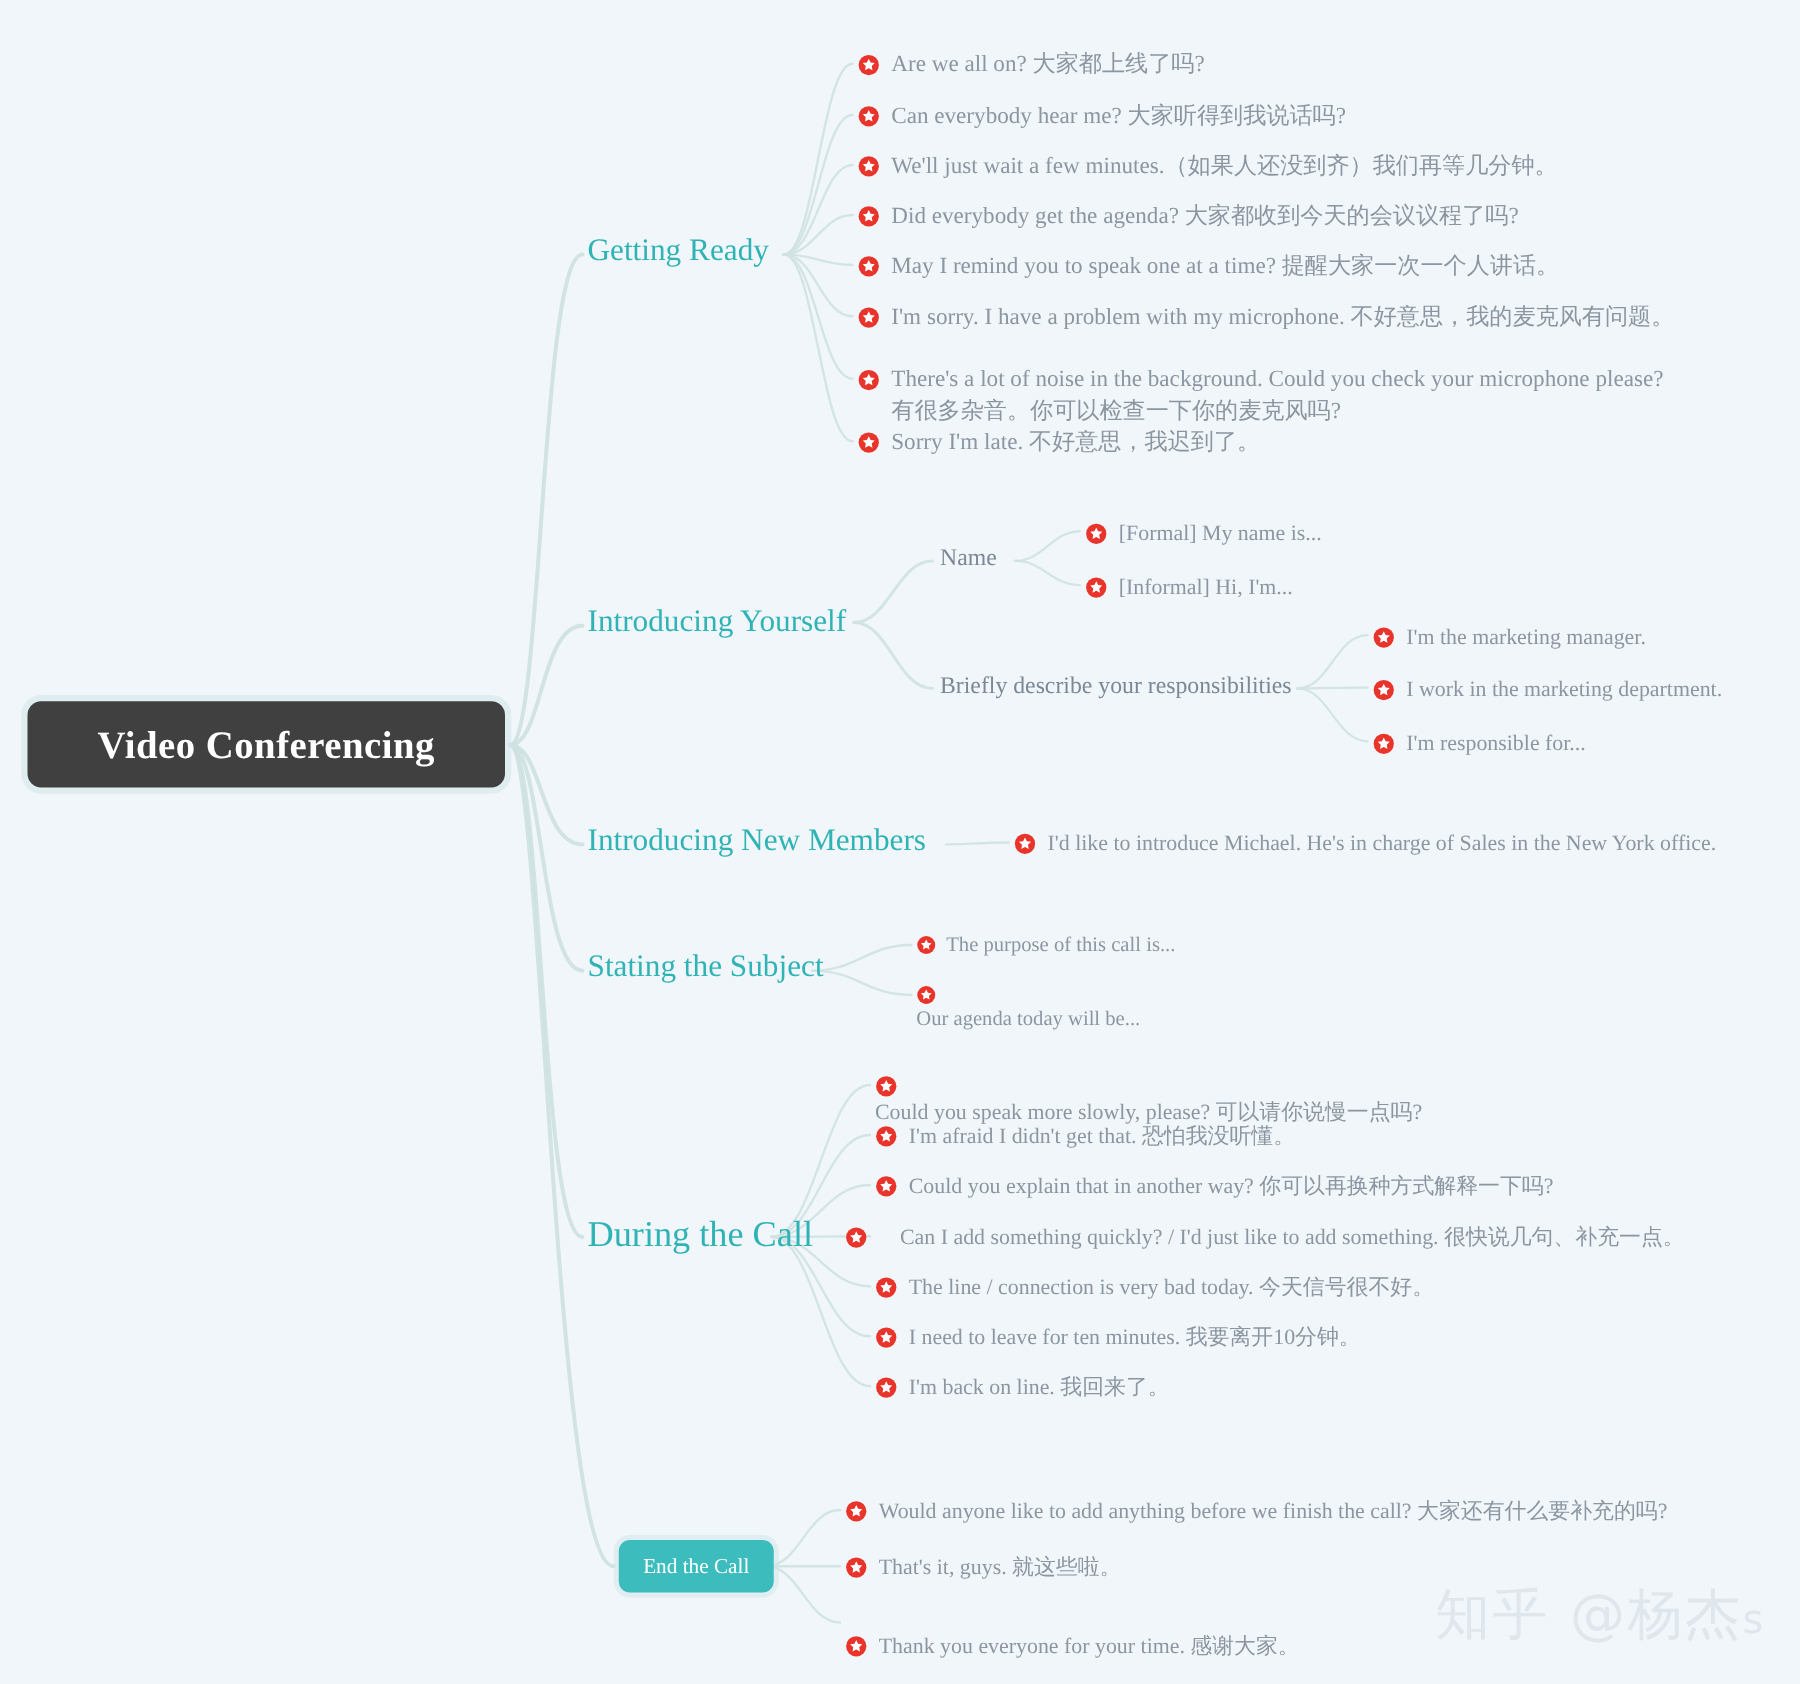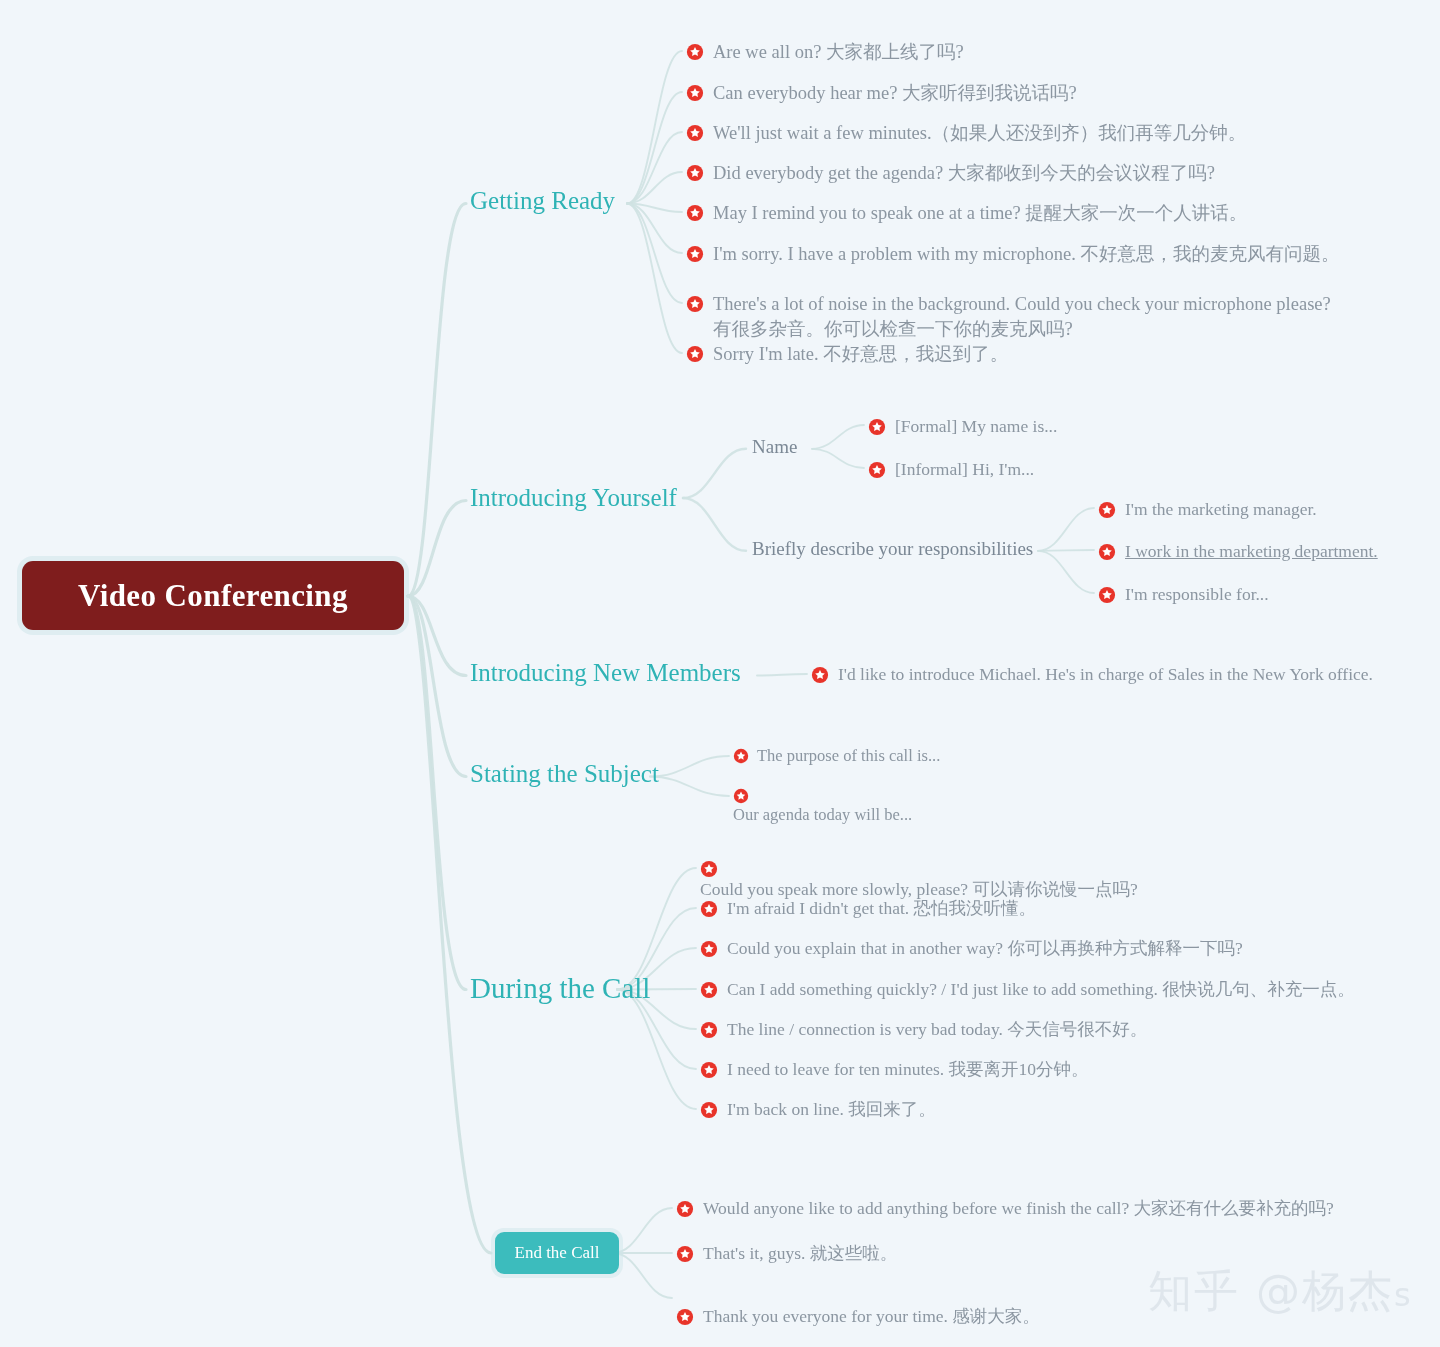--- a/index.html
+++ b/index.html
@@ -25,21 +25,21 @@
   .node {
     position: absolute;
     white-space: nowrap;
   }
 
   
   .root {
     display: flex;
     align-items: center;
     justify-content: center;
-    background: #7f1d1d;
+    background: #404040;
     color: #ffffff;
     font-weight: bold;
     border-radius: 11px;
     box-shadow: 0 0 0 5px rgba(208, 229, 233, 0.55);
     letter-spacing: 0.4px;
   }
 
   
   .topic {
     color: #2fb3b5;
@@ -231,21 +231,21 @@
       </div>
       <div class="node subtopic" style="left: 752px; top: 539px; font-size: 19px;"><span>Briefly describe your responsibilities</span></div>
       <div class="node leaf sz-md" style="left: 1098px; top: 498px;">
         <span class="star-icon">
     <svg viewBox="0 0 20 20" width="100%" height="100%" xmlns="http://www.w3.org/2000/svg">
       <circle cx="10" cy="10" r="9" fill="#e8342a"></circle>
       <path fill="#ffffff" d="M10 4.4l1.65 3.35 3.7.54-2.68 2.61.63 3.68L10 12.84l-3.3 1.74.63-3.68L4.65 8.29l3.7-.54z"></path>
     </svg></span>
         <span class="txt">I'm the marketing manager.</span>
       </div>
-      <div class="node leaf sz-md" style="left: 1098px; top: 540px; text-decoration: underline;">
+      <div class="node leaf sz-md" style="left: 1098px; top: 540px;">
         <span class="star-icon">
     <svg viewBox="0 0 20 20" width="100%" height="100%" xmlns="http://www.w3.org/2000/svg">
       <circle cx="10" cy="10" r="9" fill="#e8342a"></circle>
       <path fill="#ffffff" d="M10 4.4l1.65 3.35 3.7.54-2.68 2.61.63 3.68L10 12.84l-3.3 1.74.63-3.68L4.65 8.29l3.7-.54z"></path>
     </svg></span>
         <span class="txt">I work in the marketing department.</span>
       </div>
       <div class="node leaf sz-md" style="left: 1098px; top: 583px;">
         <span class="star-icon">
     <svg viewBox="0 0 20 20" width="100%" height="100%" xmlns="http://www.w3.org/2000/svg">
@@ -298,21 +298,21 @@
         <span class="txt">I'm afraid I didn't get that. 恐怕我没听懂。</span>
       </div>
       <div class="node leaf sz-md" style="left: 700px; top: 937px;">
         <span class="star-icon">
     <svg viewBox="0 0 20 20" width="100%" height="100%" xmlns="http://www.w3.org/2000/svg">
       <circle cx="10" cy="10" r="9" fill="#e8342a"></circle>
       <path fill="#ffffff" d="M10 4.4l1.65 3.35 3.7.54-2.68 2.61.63 3.68L10 12.84l-3.3 1.74.63-3.68L4.65 8.29l3.7-.54z"></path>
     </svg></span>
         <span class="txt">Could you explain that in another way? 你可以再换种方式解释一下吗?</span>
       </div>
-      <div class="node leaf sz-md" style="left: 700px; top: 978px;">
+      <div class="node leaf sz-md" style="left: 676px; top: 978px; gap: 17px;">
         <span class="star-icon">
     <svg viewBox="0 0 20 20" width="100%" height="100%" xmlns="http://www.w3.org/2000/svg">
       <circle cx="10" cy="10" r="9" fill="#e8342a"></circle>
       <path fill="#ffffff" d="M10 4.4l1.65 3.35 3.7.54-2.68 2.61.63 3.68L10 12.84l-3.3 1.74.63-3.68L4.65 8.29l3.7-.54z"></path>
     </svg></span>
         <span class="txt">Can I add something quickly? / I'd just like to add something. 很快说几句、补充一点。</span>
       </div>
       <div class="node leaf sz-md" style="left: 700px; top: 1018px;">
         <span class="star-icon">
     <svg viewBox="0 0 20 20" width="100%" height="100%" xmlns="http://www.w3.org/2000/svg">

